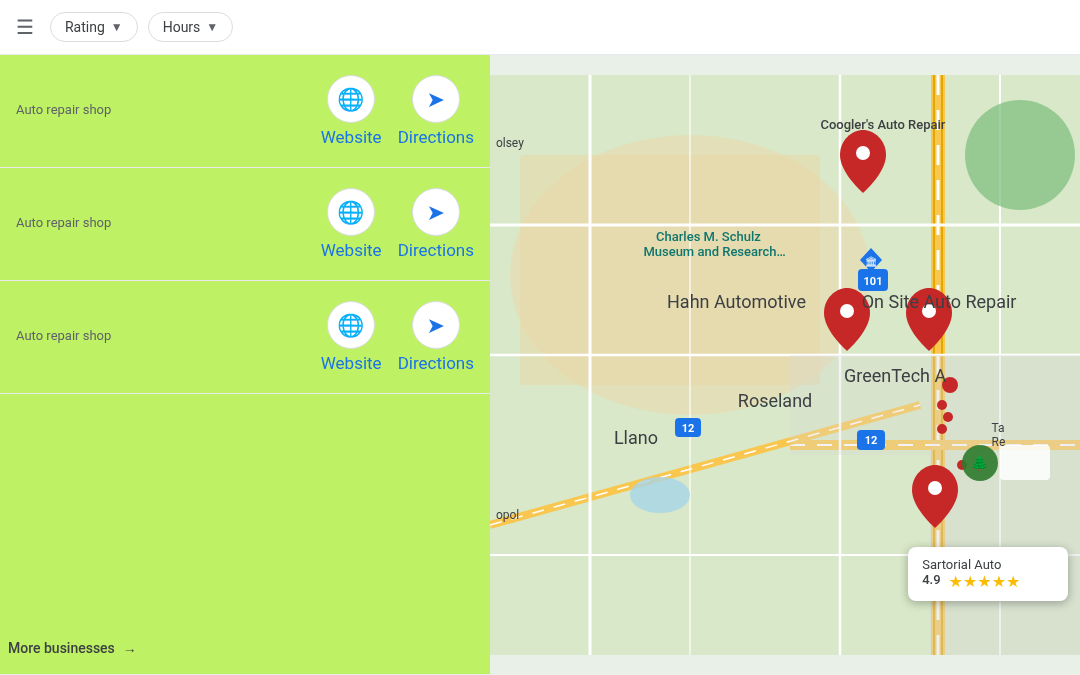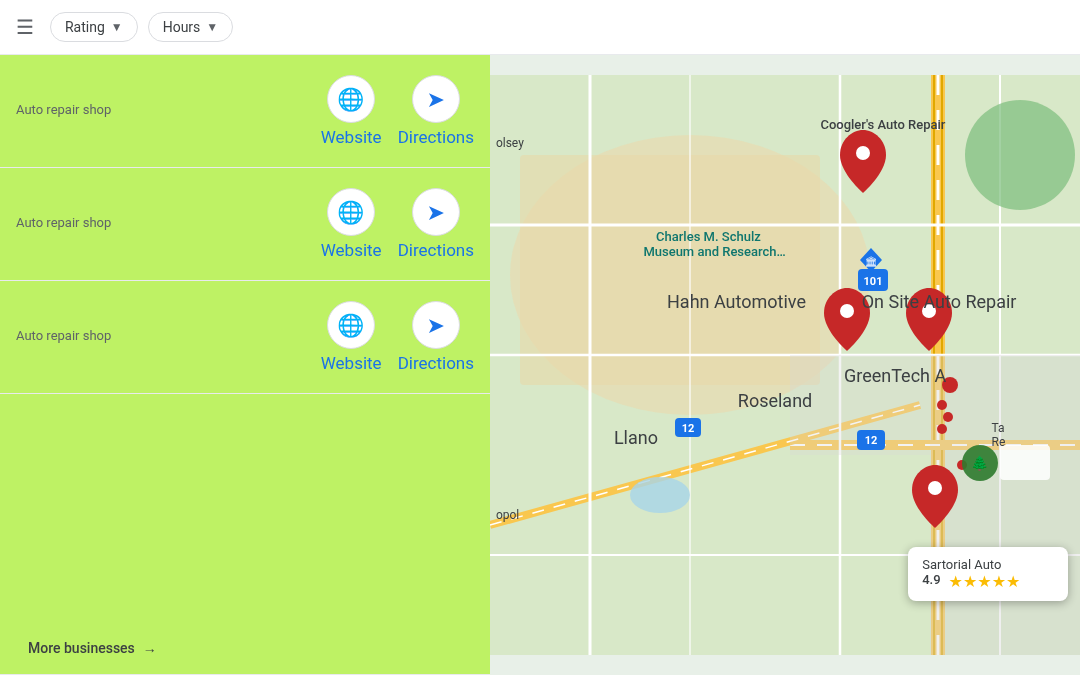--- a/index.html
+++ b/index.html
@@ -132,21 +132,21 @@
     .action-label {
       font-size: 17px;
       color: #1a73e8;
     }
 
     
     .more-businesses-btn {
       display: flex;
       align-items: center;
       gap: 8px;
-      padding: 18px 28px;
+      padding: 18px 8px;
       background: none;
       border: none;
       cursor: pointer;
       font-size: 14px;
       font-weight: 500;
       color: #3c4043;
       font-family: inherit;
       text-align: left;
       width: 100%;
       border-bottom: 1px solid #e8eaed;

